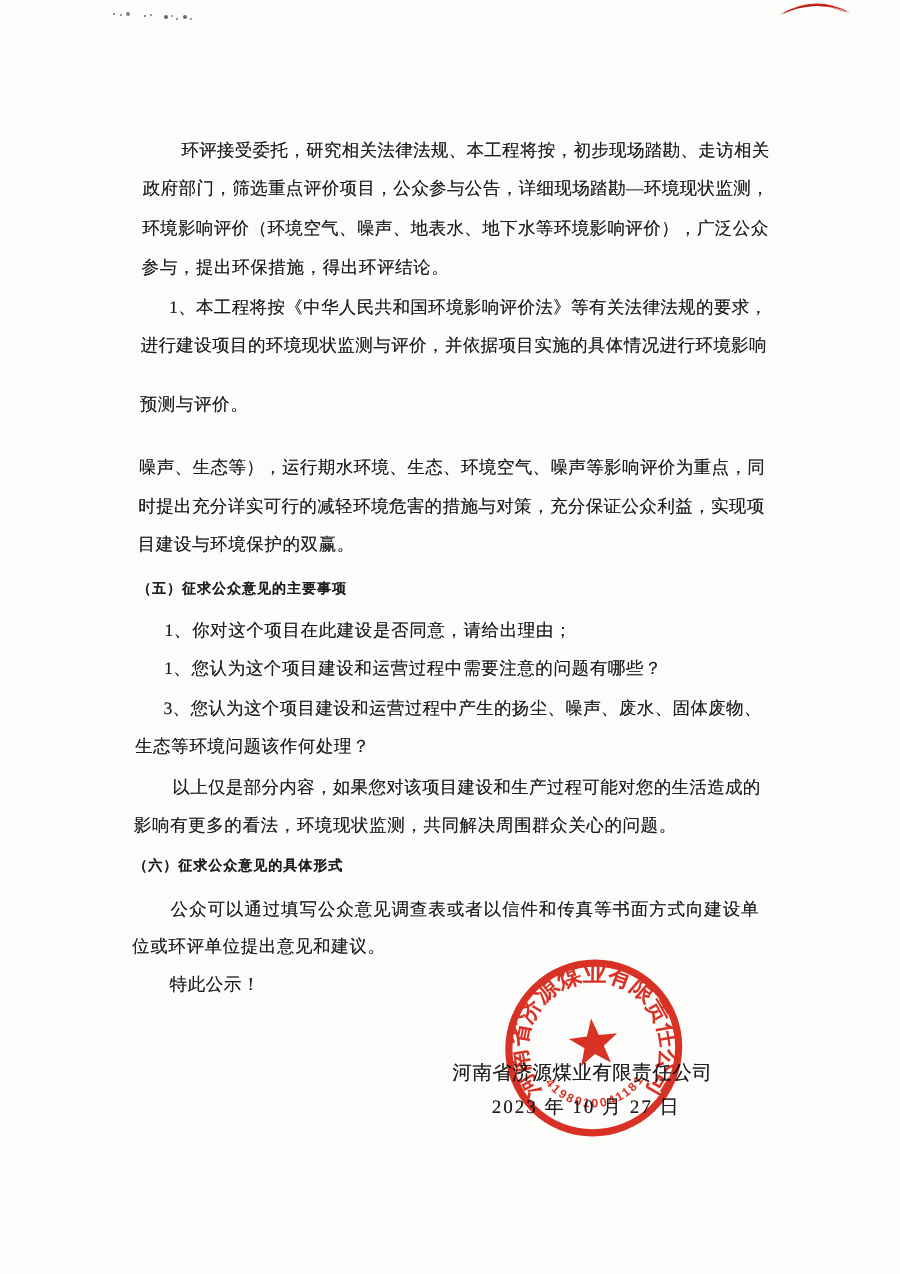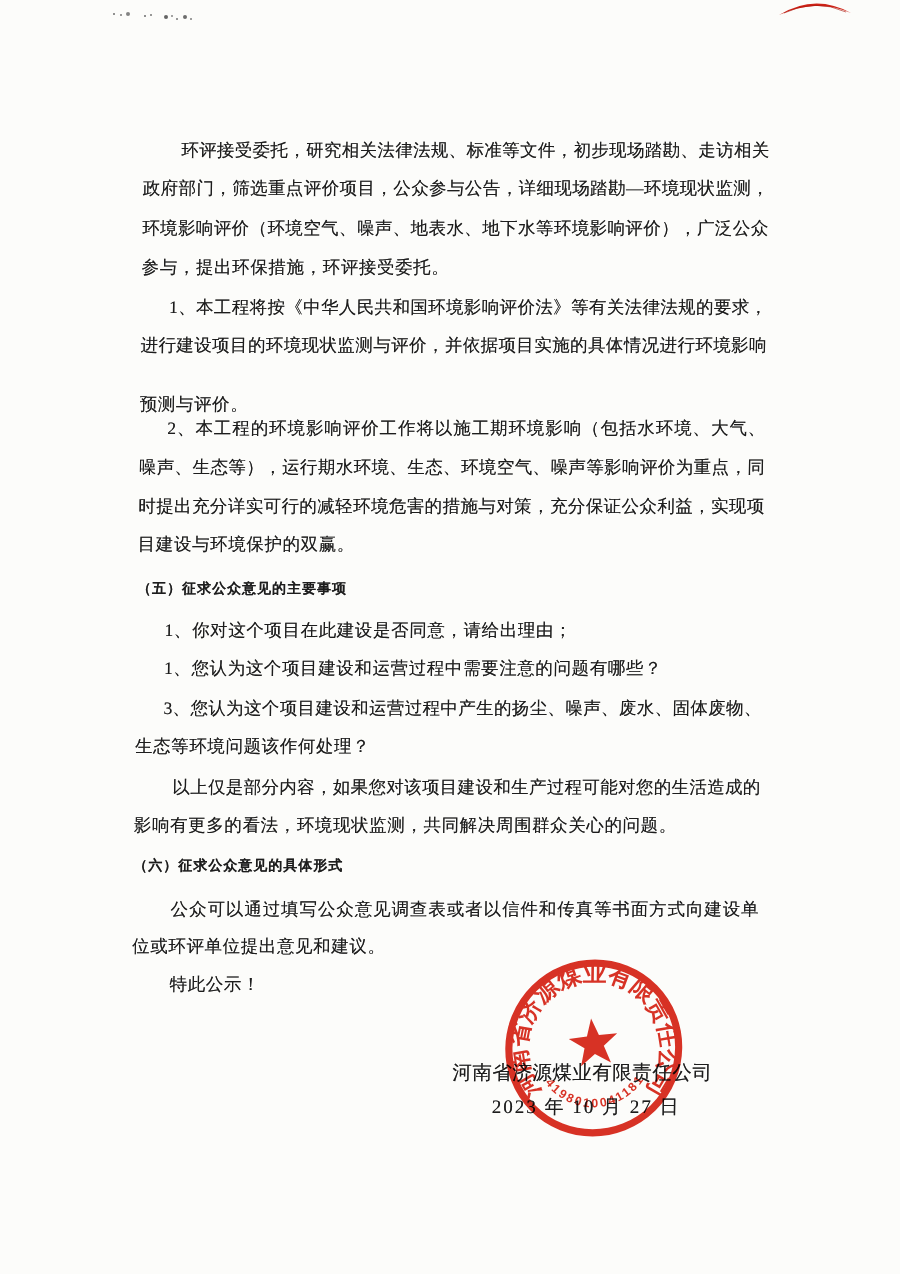--- a/index.html
+++ b/index.html
@@ -71,30 +71,29 @@
 
   <div class="specks"></div>
 
   <svg class="edge-mark" viewBox="0 0 74 14">
     <path d="M1,13 Q37,-9 73,11 Q55,3 37,4 Q18,5 1,13 Z" fill="#cf2317"></path>
     <path d="M6,11 Q37,-4 68,10" stroke="#a8160c" stroke-width="1" fill="none" opacity=".6"></path>
   </svg>
 
   <div class="scan-layer">
 
-    <div class="ln j" style="left:182px;top:131px;width:588px">环评接受委托，研究相关法律法规、标准等文件，初步现场踏勘、走访相关</div>
+    <div class="ln j" style="left:182px;top:131px;width:588px">环评接受委托，研究相关法律法规、本工程将按，初步现场踏勘、走访相关</div>
     <div class="ln j" style="left:144px;top:169px;width:626px">政府部门，筛选重点评价项目，公众参与公告，详细现场踏勘—环境现状监测，</div>
     <div class="ln j" style="left:144px;top:209px;width:626px">环境影响评价（环境空气、噪声、地表水、地下水等环境影响评价），广泛公众</div>
-    <div class="ln" style="left:144px;top:248px">参与，提出环保措施，环评接受委托。</div>
+    <div class="ln" style="left:144px;top:248px">参与，提出环保措施，得出环评结论。</div>
 
     <div class="ln j" style="left:172px;top:288px;width:598px">1、本工程将按《中华人民共和国环境影响评价法》等有关法律法规的要求，</div>
     <div class="ln j" style="left:144px;top:326px;width:626px">进行建设项目的环境现状监测与评价，并依据项目实施的具体情况进行环境影响</div>
     <div class="ln" style="left:144px;top:385px">预测与评价。</div>
 
-    <div class="ln j" style="left:172px;top:409px;width:598px">2、本工程的环境影响评价工作将以施工期环境影响（包括水环境、大气、</div>
     <div class="ln j" style="left:144px;top:487px;width:626px">时提出充分详实可行的减轻环境危害的措施与对策，充分保证公众利益，实现项</div>
     <div class="ln j" style="left:144px;top:448px;width:626px">噪声、生态等），运行期水环境、生态、环境空气、噪声等影响评价为重点，同</div>
     <div class="ln" style="left:144px;top:525px">目建设与环境保护的双赢。</div>
 
     <div class="ln hd" style="left:144px;top:569px">（五）征求公众意见的主要事项</div>
     <div class="ln" style="left:172px;top:611px">1、你对这个项目在此建设是否同意，请给出理由；</div>
     <div class="ln" style="left:172px;top:649px">1、您认为这个项目建设和运营过程中需要注意的问题有哪些？</div>
     <div class="ln j" style="left:172px;top:689px;width:598px">3、您认为这个项目建设和运营过程中产生的扬尘、噪声、废水、固体废物、</div>
     <div class="ln j" style="left:182px;top:768px;width:588px">以上仅是部分内容，如果您对该项目建设和生产过程可能对您的生活造成的</div>
     <div class="ln" style="left:144px;top:727px">生态等环境问题该作何处理？</div>

